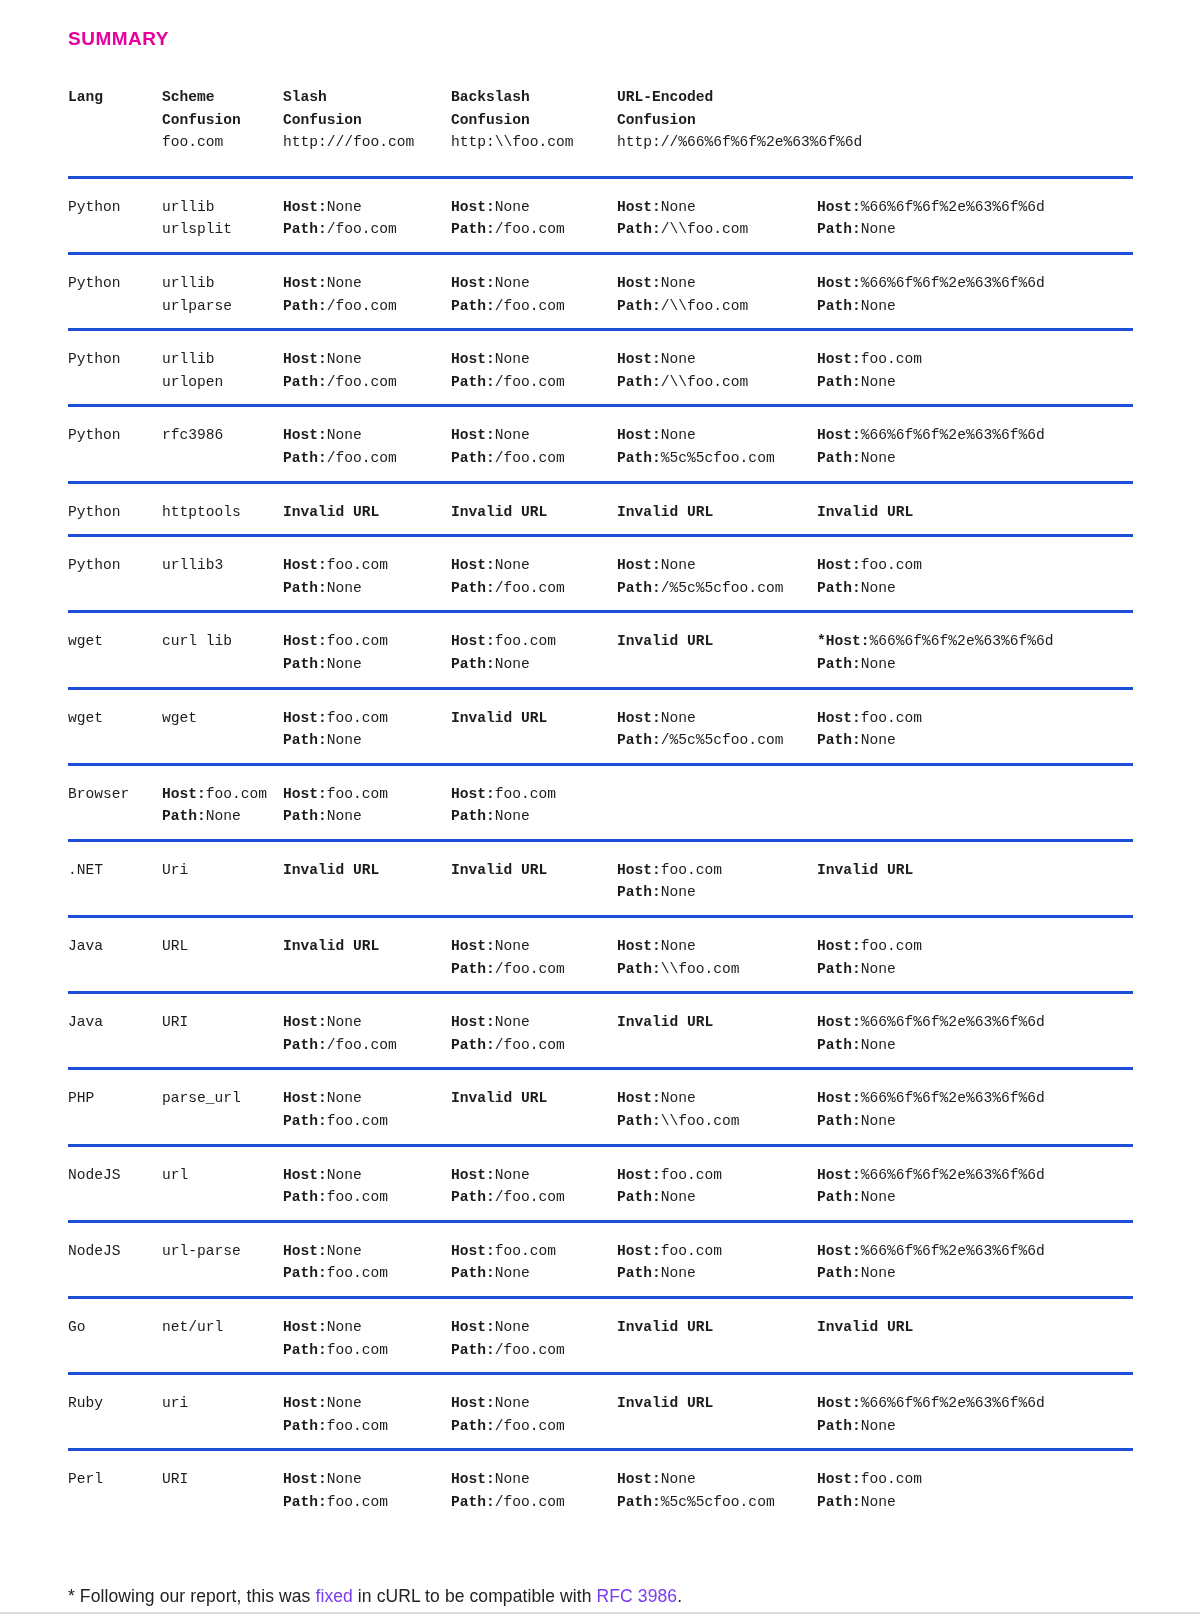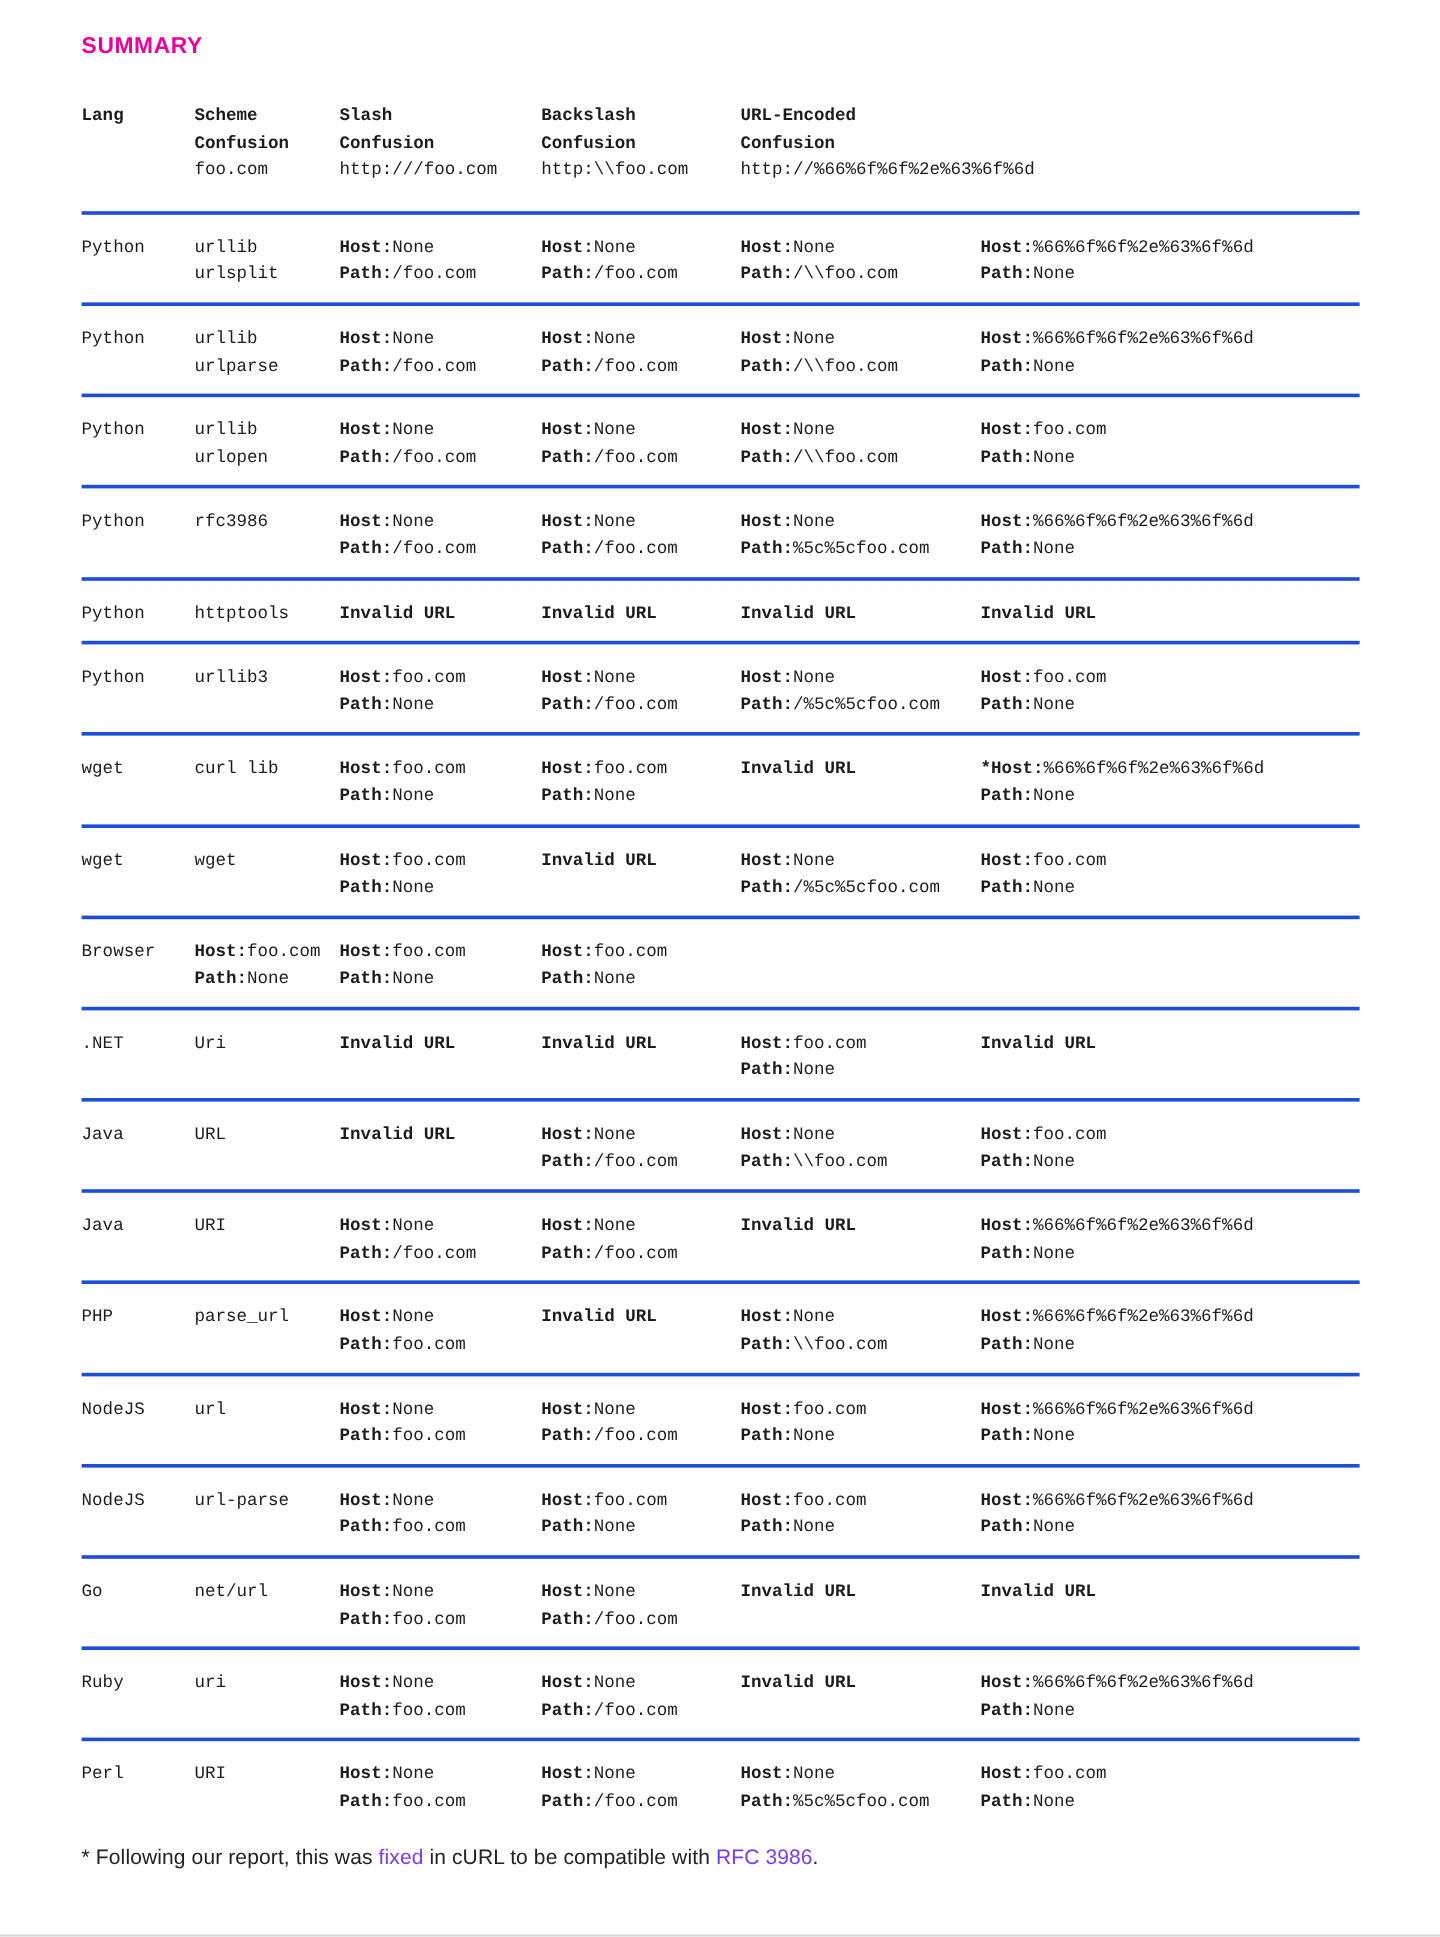--- a/index.html
+++ b/index.html
@@ -20,21 +20,21 @@
     display:grid;
     grid-template-columns:94px 121px 168px 166px 200px 1fr;
     column-gap:0;
   }
   .thead { padding:0 0 22px 0; }
   .row { border-top:3px solid #1d4ed8; padding:17px 0 11px 0; }
   .cell { padding-right:10px; }
   .line { line-height:22.6px; white-space:pre; }
   .b { font-weight:bold; }
   .footnote {
-    position:absolute; left:68px; top:1537px;
+    position:absolute; left:68px; top:1586px;
     font-size:17.5px; color:#222; letter-spacing:0.1px;
   }
   .footnote a { color:var(--link,#7b3bf0); text-decoration:none; cursor:pointer; }
   .bottom-line { position:absolute; left:0; bottom:0; width:1200px; height:2px; background:#d9d9d9; }
 </style>
 </head>
 <body style="--accent: #e6009e; --link: #7b3bf0;">
 
 <div class="page">
   <h1 class="title">SUMMARY</h1>

